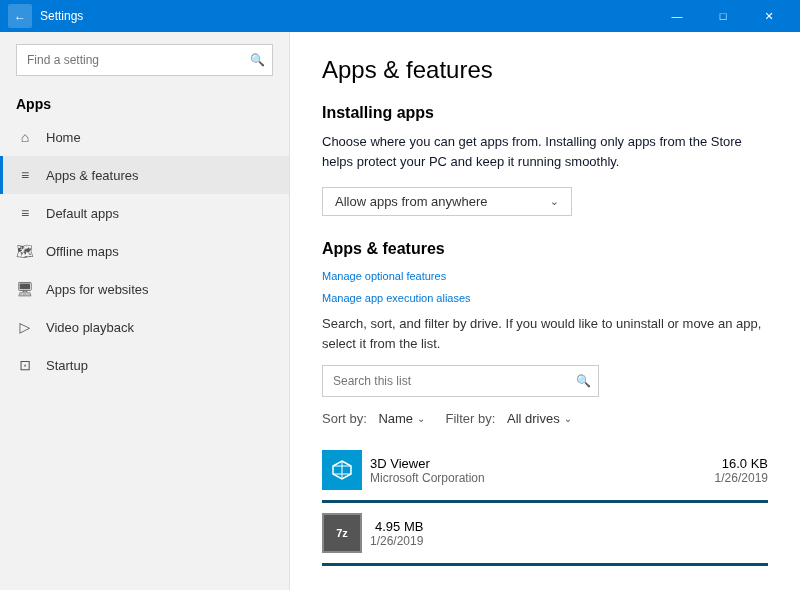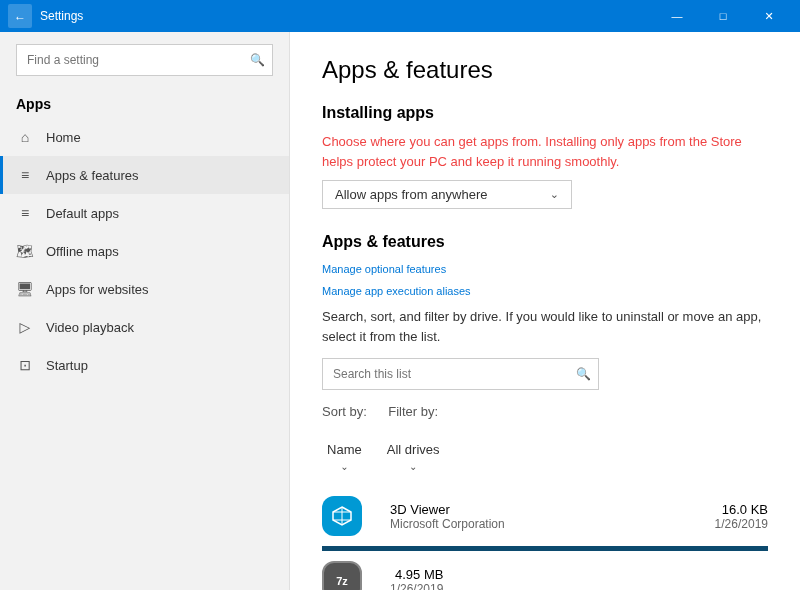--- a/index.html
+++ b/index.html
@@ -143,22 +143,22 @@
       margin-bottom: 20px;
     }
     .section-title {
       font-size: 16px;
       font-weight: 600;
       color: #000;
       margin-bottom: 10px;
     }
     .desc-text {
       font-size: 13px;
-      color: #ef4444;
-      margin-bottom: 9px;
+      color: #0f172a;
+      margin-bottom: 16px;
       line-height: 1.5;
     }
     .dropdown-select {
       display: flex;
       align-items: center;
       justify-content: space-between;
       border: 1px solid #ccc;
       background: #fff;
       padding: 6px 12px;
       width: 250px;
@@ -218,40 +218,39 @@
       gap: 20px;
       margin-bottom: 14px;
       font-size: 13px;
       color: #333;
     }
     .sort-filter-item {
       display: flex;
       align-items: center;
       gap: 4px;
       cursor: pointer;
-      flex-direction: column;
     }
     .sort-filter-item .label { color: #555; }
     .sort-filter-item .value { color: #333; font-weight: 500; }
     .sort-filter-item .chev { font-size: 10px; color: #555; }
 
     
     .app-list { margin-top: 6px; }
     .app-item {
       display: flex;
       align-items: center;
-      gap: 28px;
+      gap: 8px;
       padding: 10px 0;
-      border-bottom: 5px solid #0c4a6e;
+      border-bottom: 3px solid #0c4a6e;
       cursor: pointer;
     }
     .app-icon {
       width: 40px;
       height: 40px;
-      border-radius: 12px;
+      border-radius: 0;
       flex-shrink: 0;
       display: flex;
       align-items: center;
       justify-content: center;
       font-size: 20px;
       font-weight: bold;
       color: white;
     }
     .app-icon.viewer { background: #0099d4; }
     .app-icon.zip { background: #555; border: 2px solid #888; }

